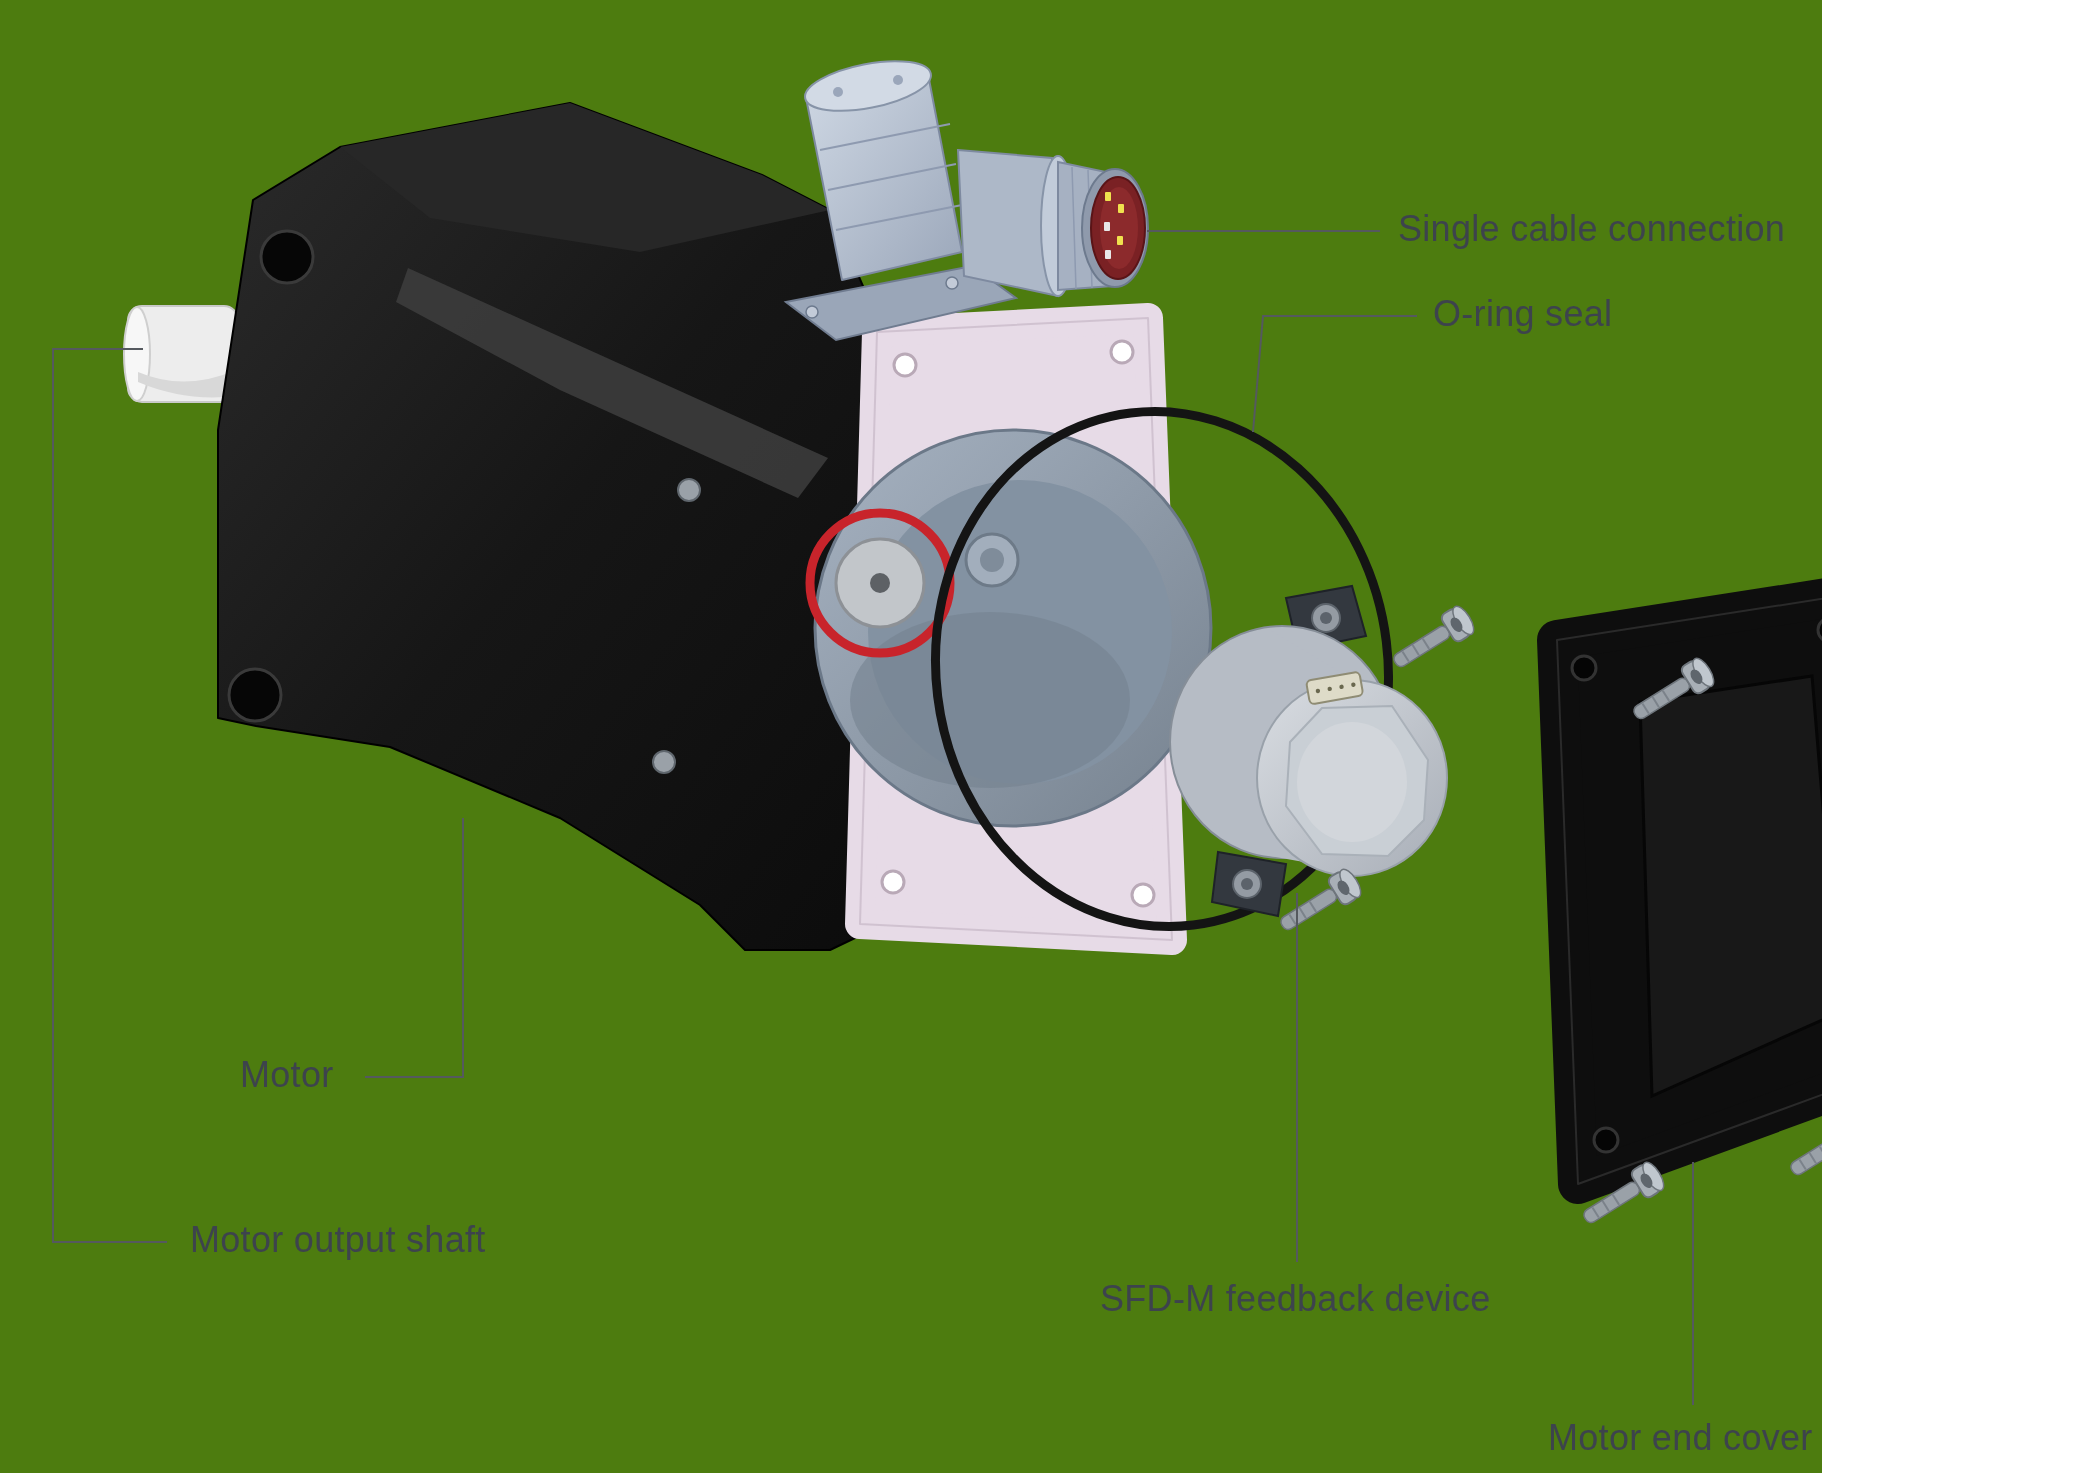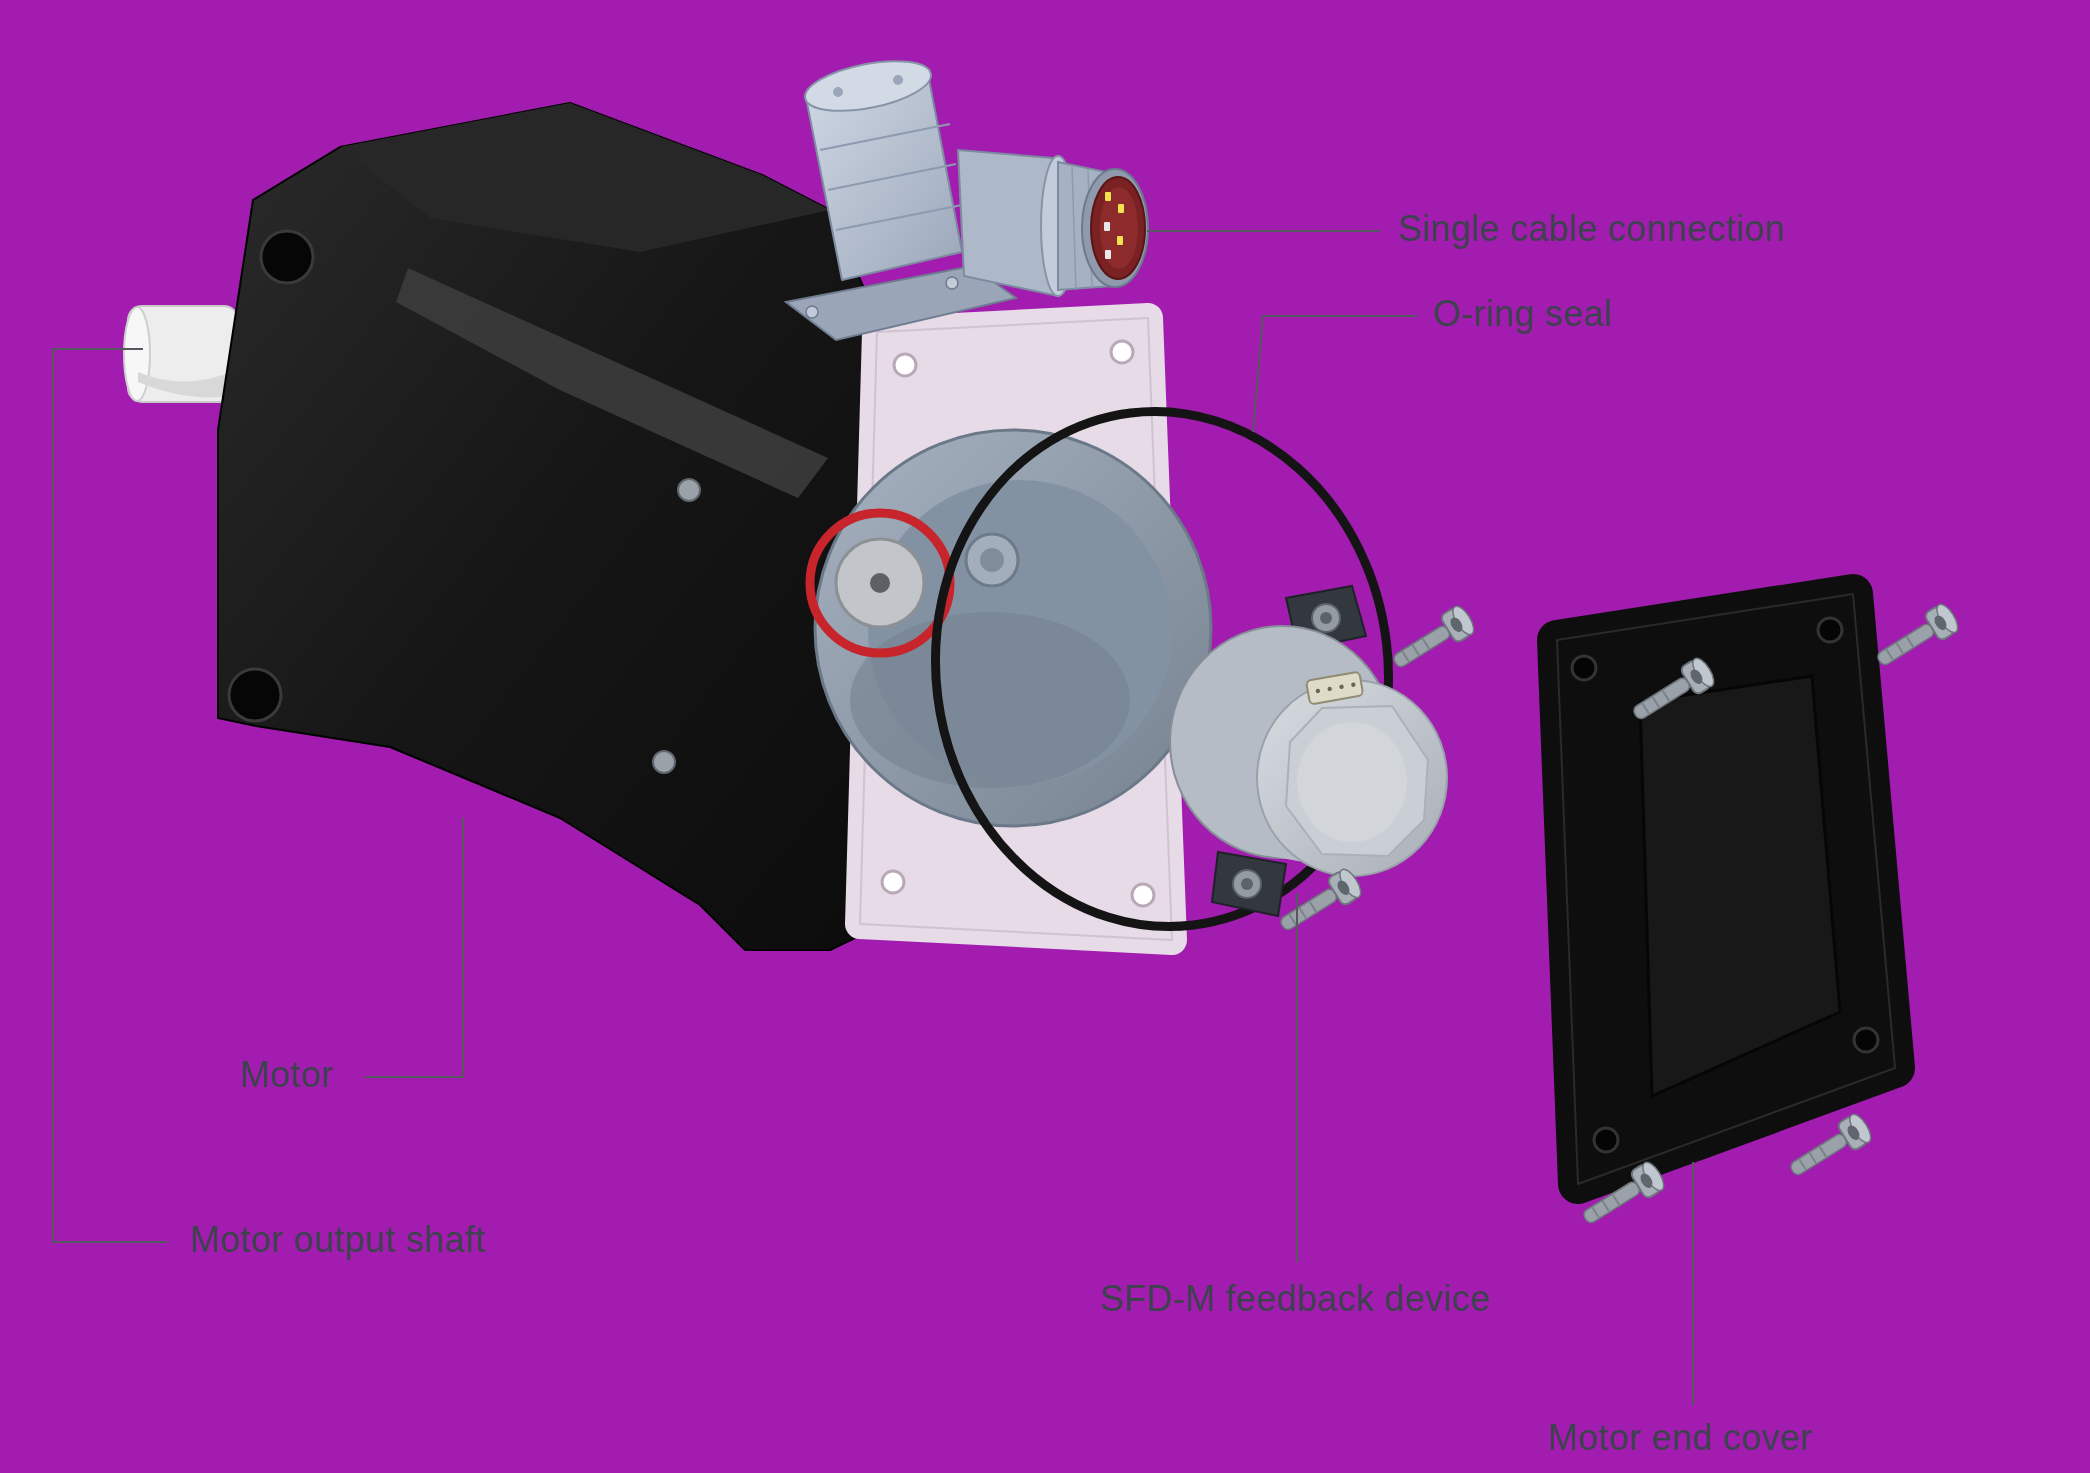--- a/index.html
+++ b/index.html
@@ -1,19 +1,19 @@
 <!DOCTYPE html>
 <html><head>
 <meta charset="utf-8">
 <style>
   html,body{margin:0;padding:0;background:#ffffff;}
   .stage{
     position:relative;
-    width:2090px;height:1473px;
-    background:#a21caf;
+    width:1822px;height:1473px;
+    background:#4d7c0f;
     overflow:hidden;
     font-family:"Liberation Sans", sans-serif;
   }
   svg{display:block;}
   text.diagram-label{
     font-family:"Liberation Sans", sans-serif;
     font-size:36px;
     fill:#3d434d;
     letter-spacing:0.3px;
   }

